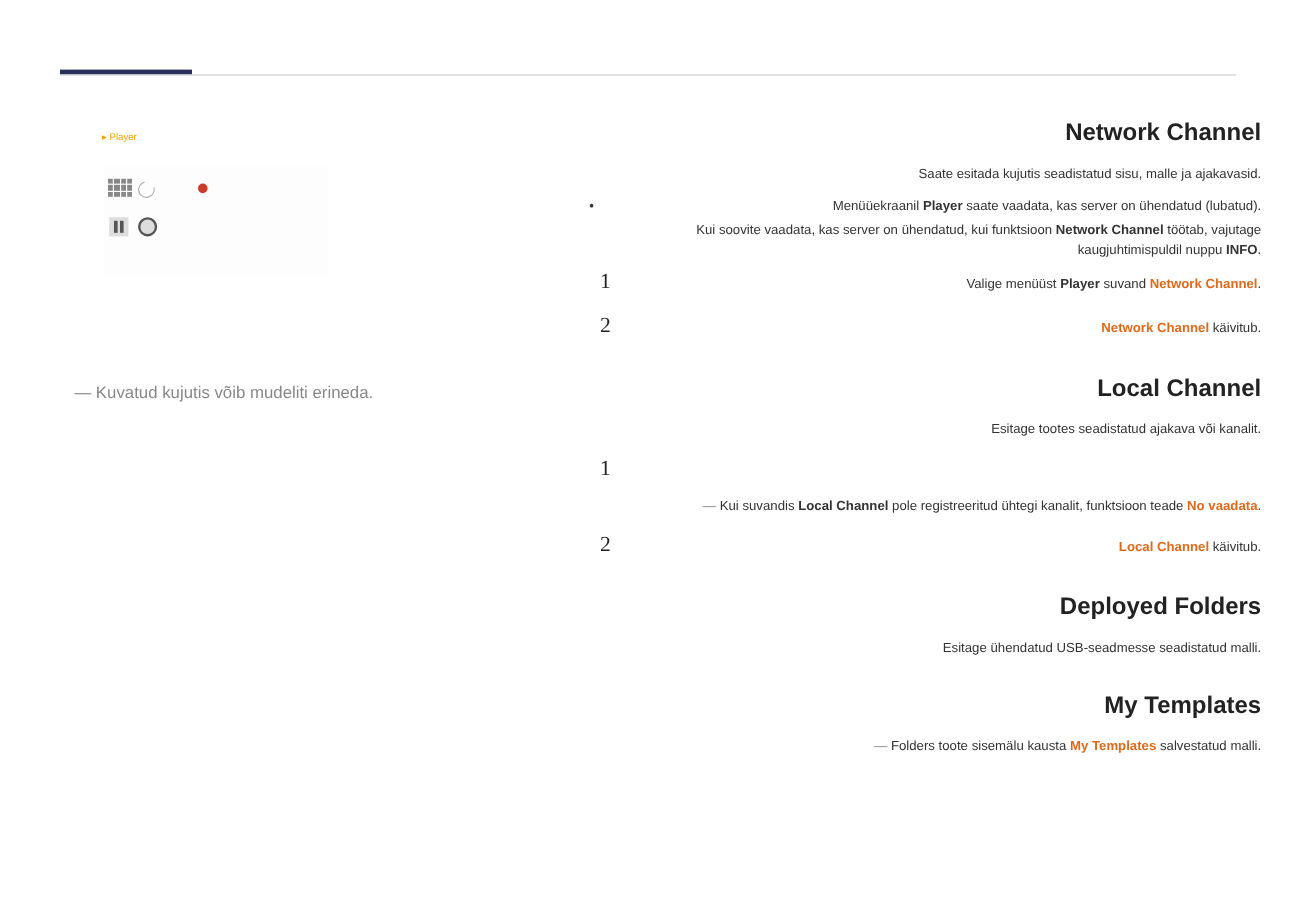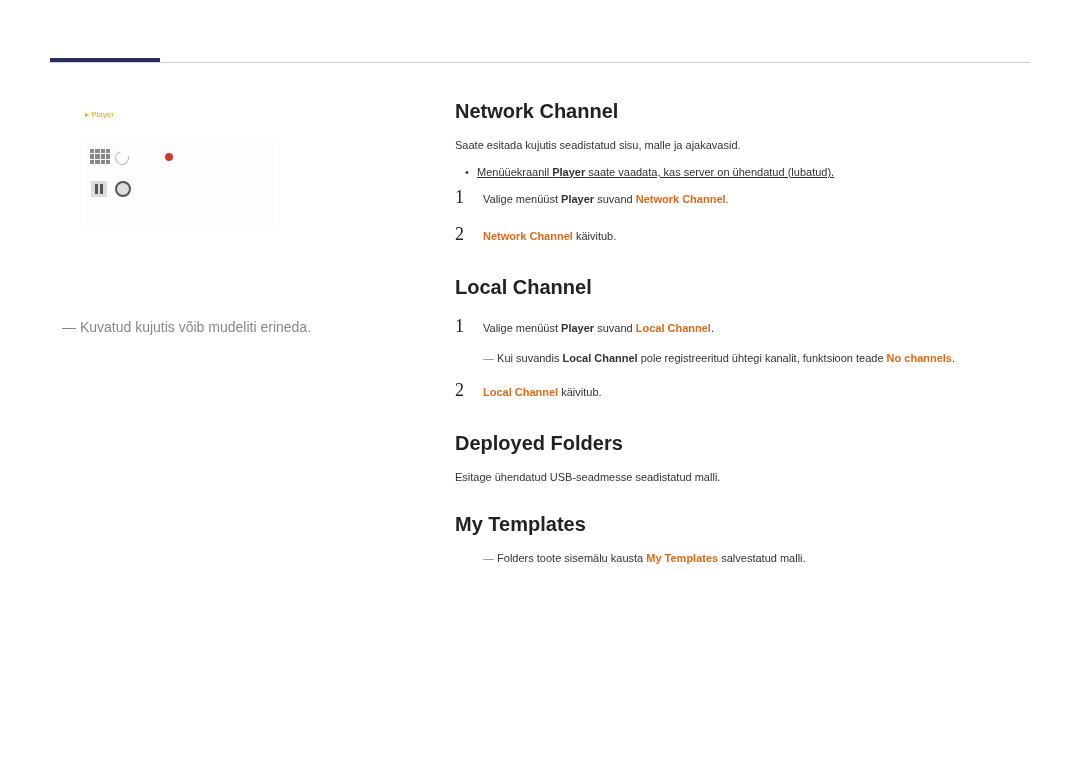--- a/index.html
+++ b/index.html
@@ -110,44 +110,44 @@
     width: 3px; height: 10px; background: #555;
   }
   .sidebar-note {
     margin-top: 90px;
     font-size: 14px;
     color: #888;
     margin-left: 2px;
   }
   .main {
     position: absolute;
-    left: 455px;
+    left: 481px;
     top: 100px;
     width: 570px;
+    text-align: right;
   }
   h2 {
     font-size: 20px;
     font-weight: 600;
     color: #222;
     margin-bottom: 14px;
   }
   .body-text {
     font-size: 11px;
     color: #333;
     margin-bottom: 10px;
     line-height: 1.5;
   }
   .bullet {
     font-size: 11px;
     color: #333;
     margin-left: 22px;
     margin-bottom: 4px;
     line-height: 1.5;
     position: relative;
-    text-decoration: underline;
   }
   .bullet::before {
     content: "•";
     position: absolute;
     left: -12px;
   }
   .sub-indent {
     font-size: 11px;
     color: #333;
     margin-left: 22px;
@@ -218,42 +218,43 @@
   <div class="sidebar-note">― <span>Kuvatud kujutis võib mudeliti erineda.</span></div>
 </div>
 
 <div class="main">
 
   <h2>Network Channel</h2>
   <div class="body-text">Saate esitada kujutis seadistatud sisu, malle ja ajakavasid.</div>
   <div class="bullet">
     <span>Menüüekraanil </span><span class="bold">Player</span><span> saate vaadata, kas server on ühendatud (lubatud).</span>
   </div>
+  <div class="sub-indent">
+    <span>Kui soovite vaadata, kas server on ühendatud, kui funktsioon </span><span class="bold">Network Channel</span><span> töötab, vajutage kaugjuhtimispuldil nuppu </span><span class="bold">INFO</span><span>.</span>
+  </div>
   <div class="num-row">
     <div class="num">1</div>
     <div class="num-content">
       <span>Valige menüüst </span><span class="bold">Player</span><span> suvand </span><span class="bold orange">Network Channel</span><span>.</span>
     </div>
   </div>
   <div class="num-row">
     <div class="num">2</div>
     <div class="num-content">
       <span class="bold orange">Network Channel</span><span> käivitub.</span>
     </div>
   </div>
 
   <h2 class="section-gap">Local Channel</h2>
+  <div class="body-text">Esitage tootes seadistatud ajakava või kanalit.</div>
   <div class="num-row">
     <div class="num">1</div>
-    <div class="num-content">
-      <span>Valige menüüst </span><span class="bold">Player</span><span> suvand </span><span class="bold orange">Local Channel</span><span>.</span>
-    </div>
   </div>
   <div class="dash-note">
-    <span>Kui suvandis </span><span class="bold">Local Channel</span><span> pole registreeritud ühtegi kanalit, funktsioon teade </span><span class="bold orange">No channels</span><span>.</span>
+    <span>Kui suvandis </span><span class="bold">Local Channel</span><span> pole registreeritud ühtegi kanalit, funktsioon teade </span><span class="bold orange">No vaadata</span><span>.</span>
   </div>
   <div class="num-row">
     <div class="num">2</div>
     <div class="num-content">
       <span class="bold orange">Local Channel</span><span> käivitub.</span>
     </div>
   </div>
 
   <h2 class="section-gap">Deployed Folders</h2>
   <div class="body-text">Esitage ühendatud USB-seadmesse seadistatud malli.</div>

